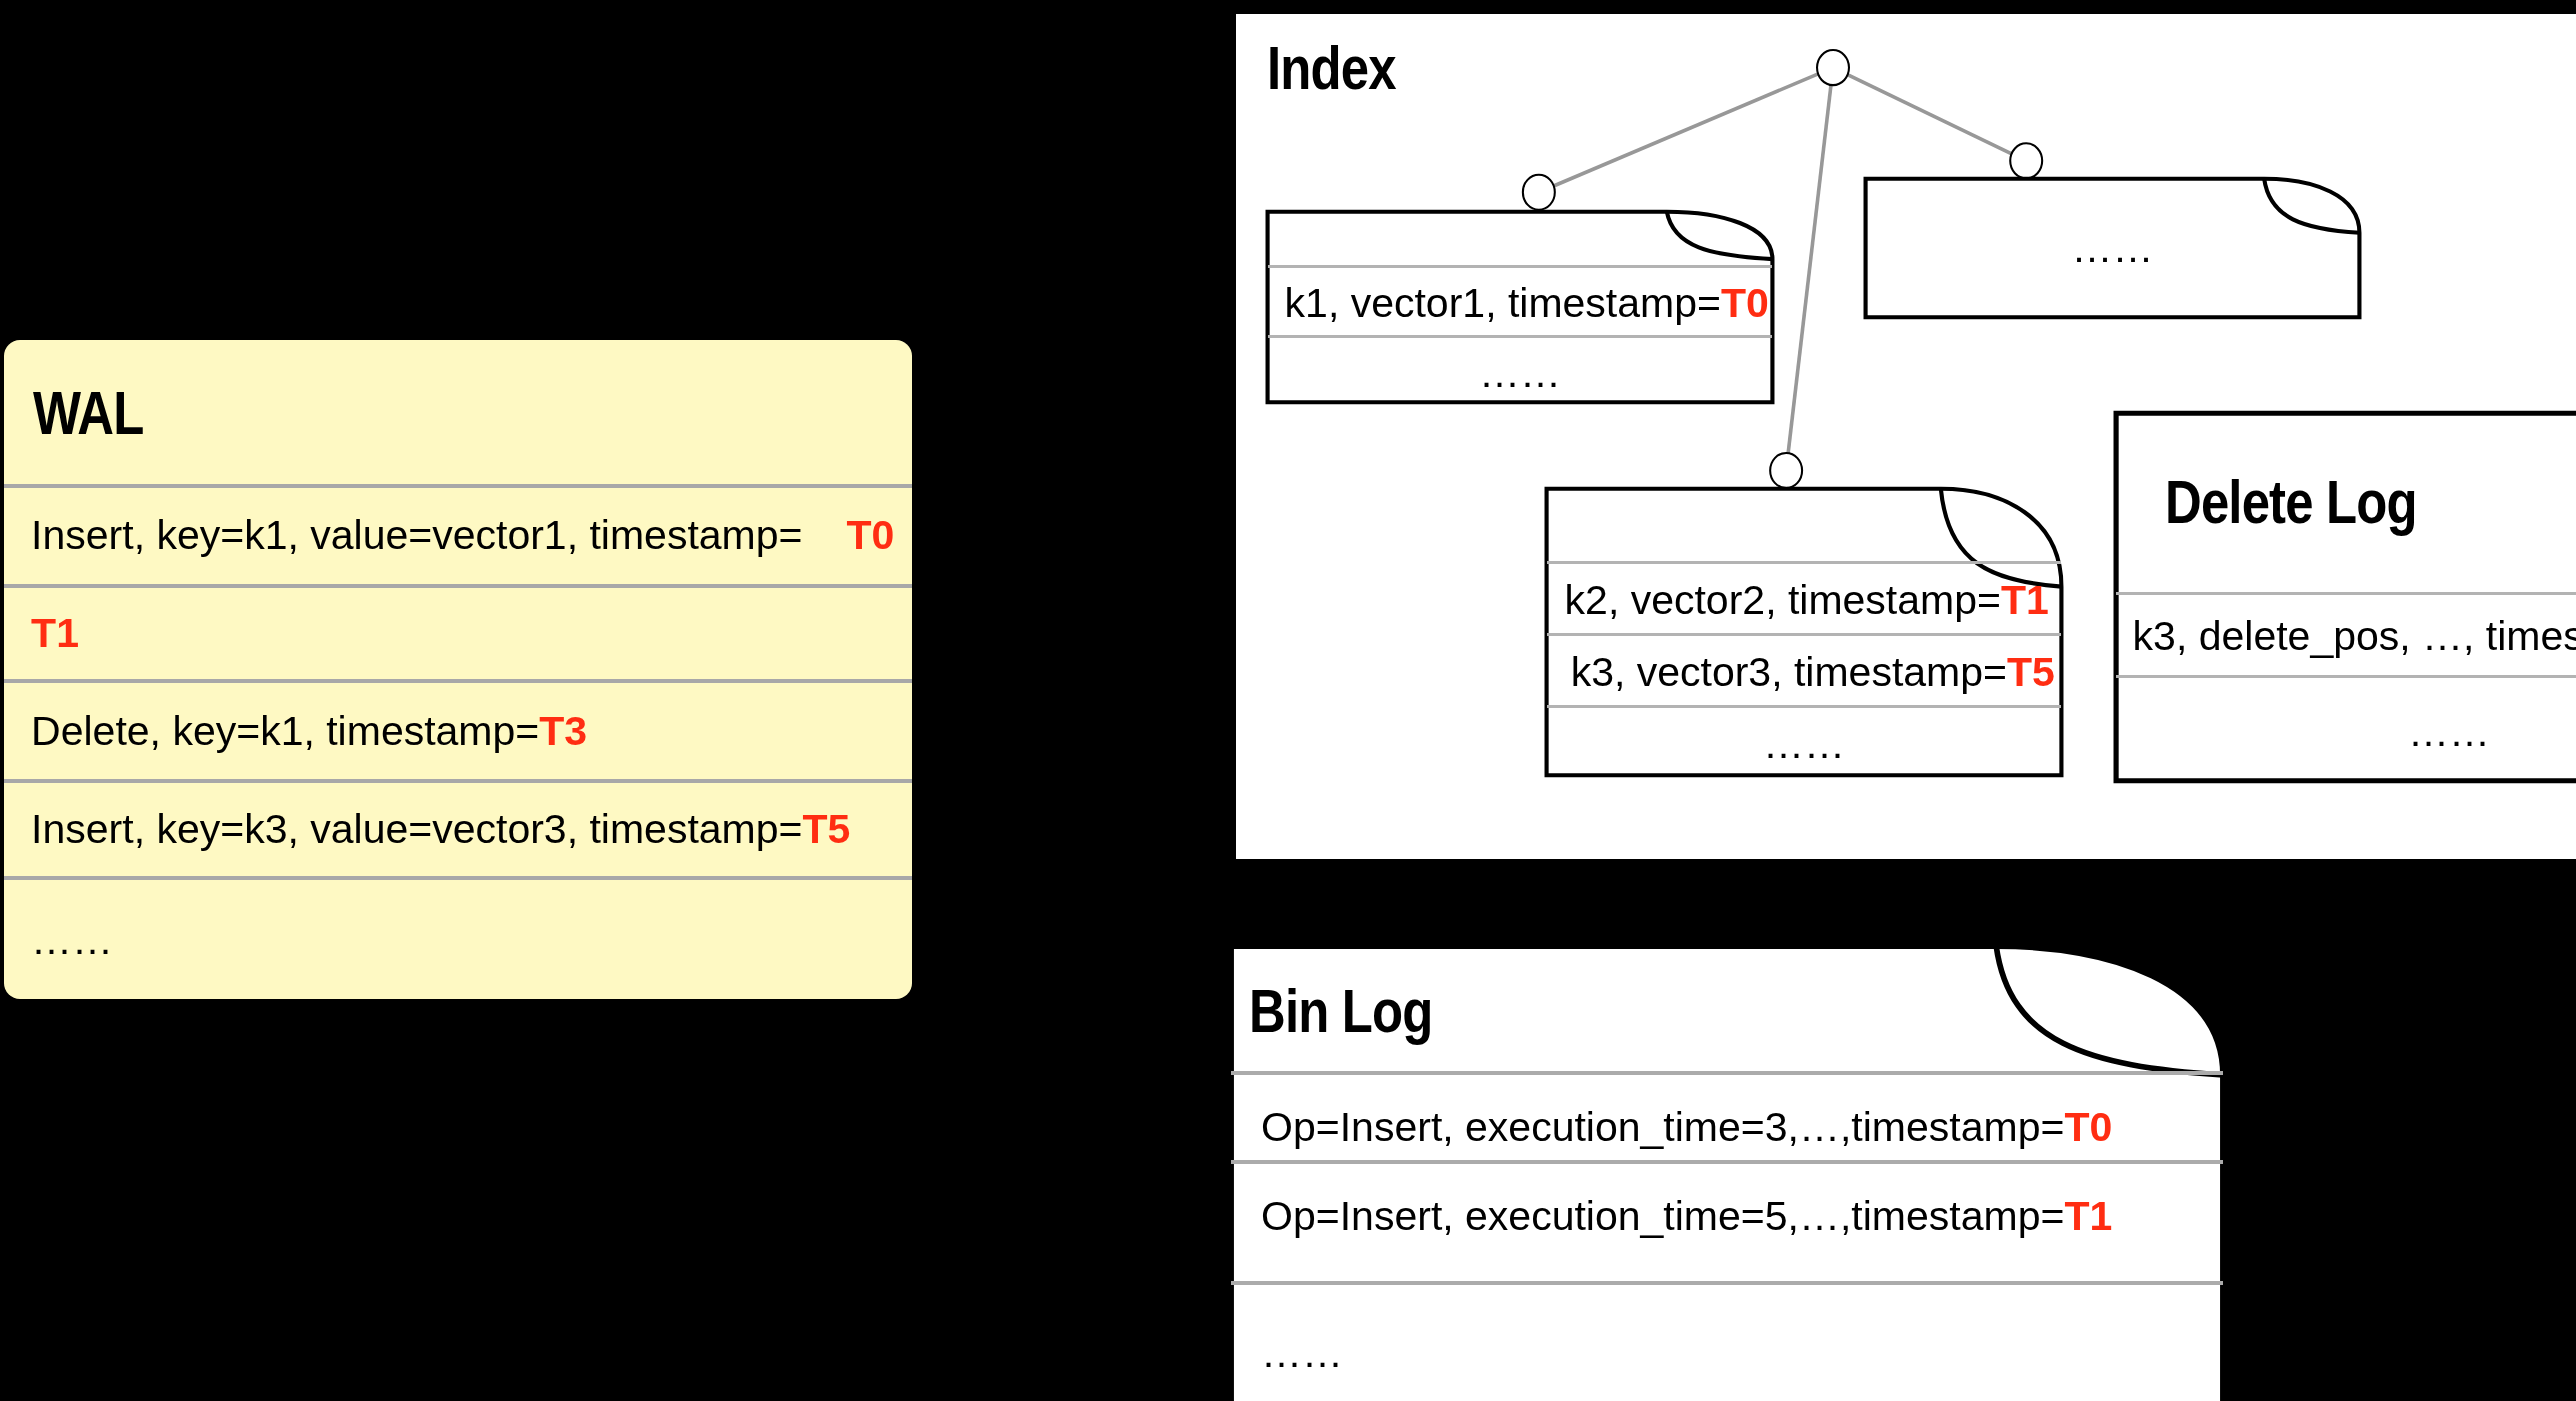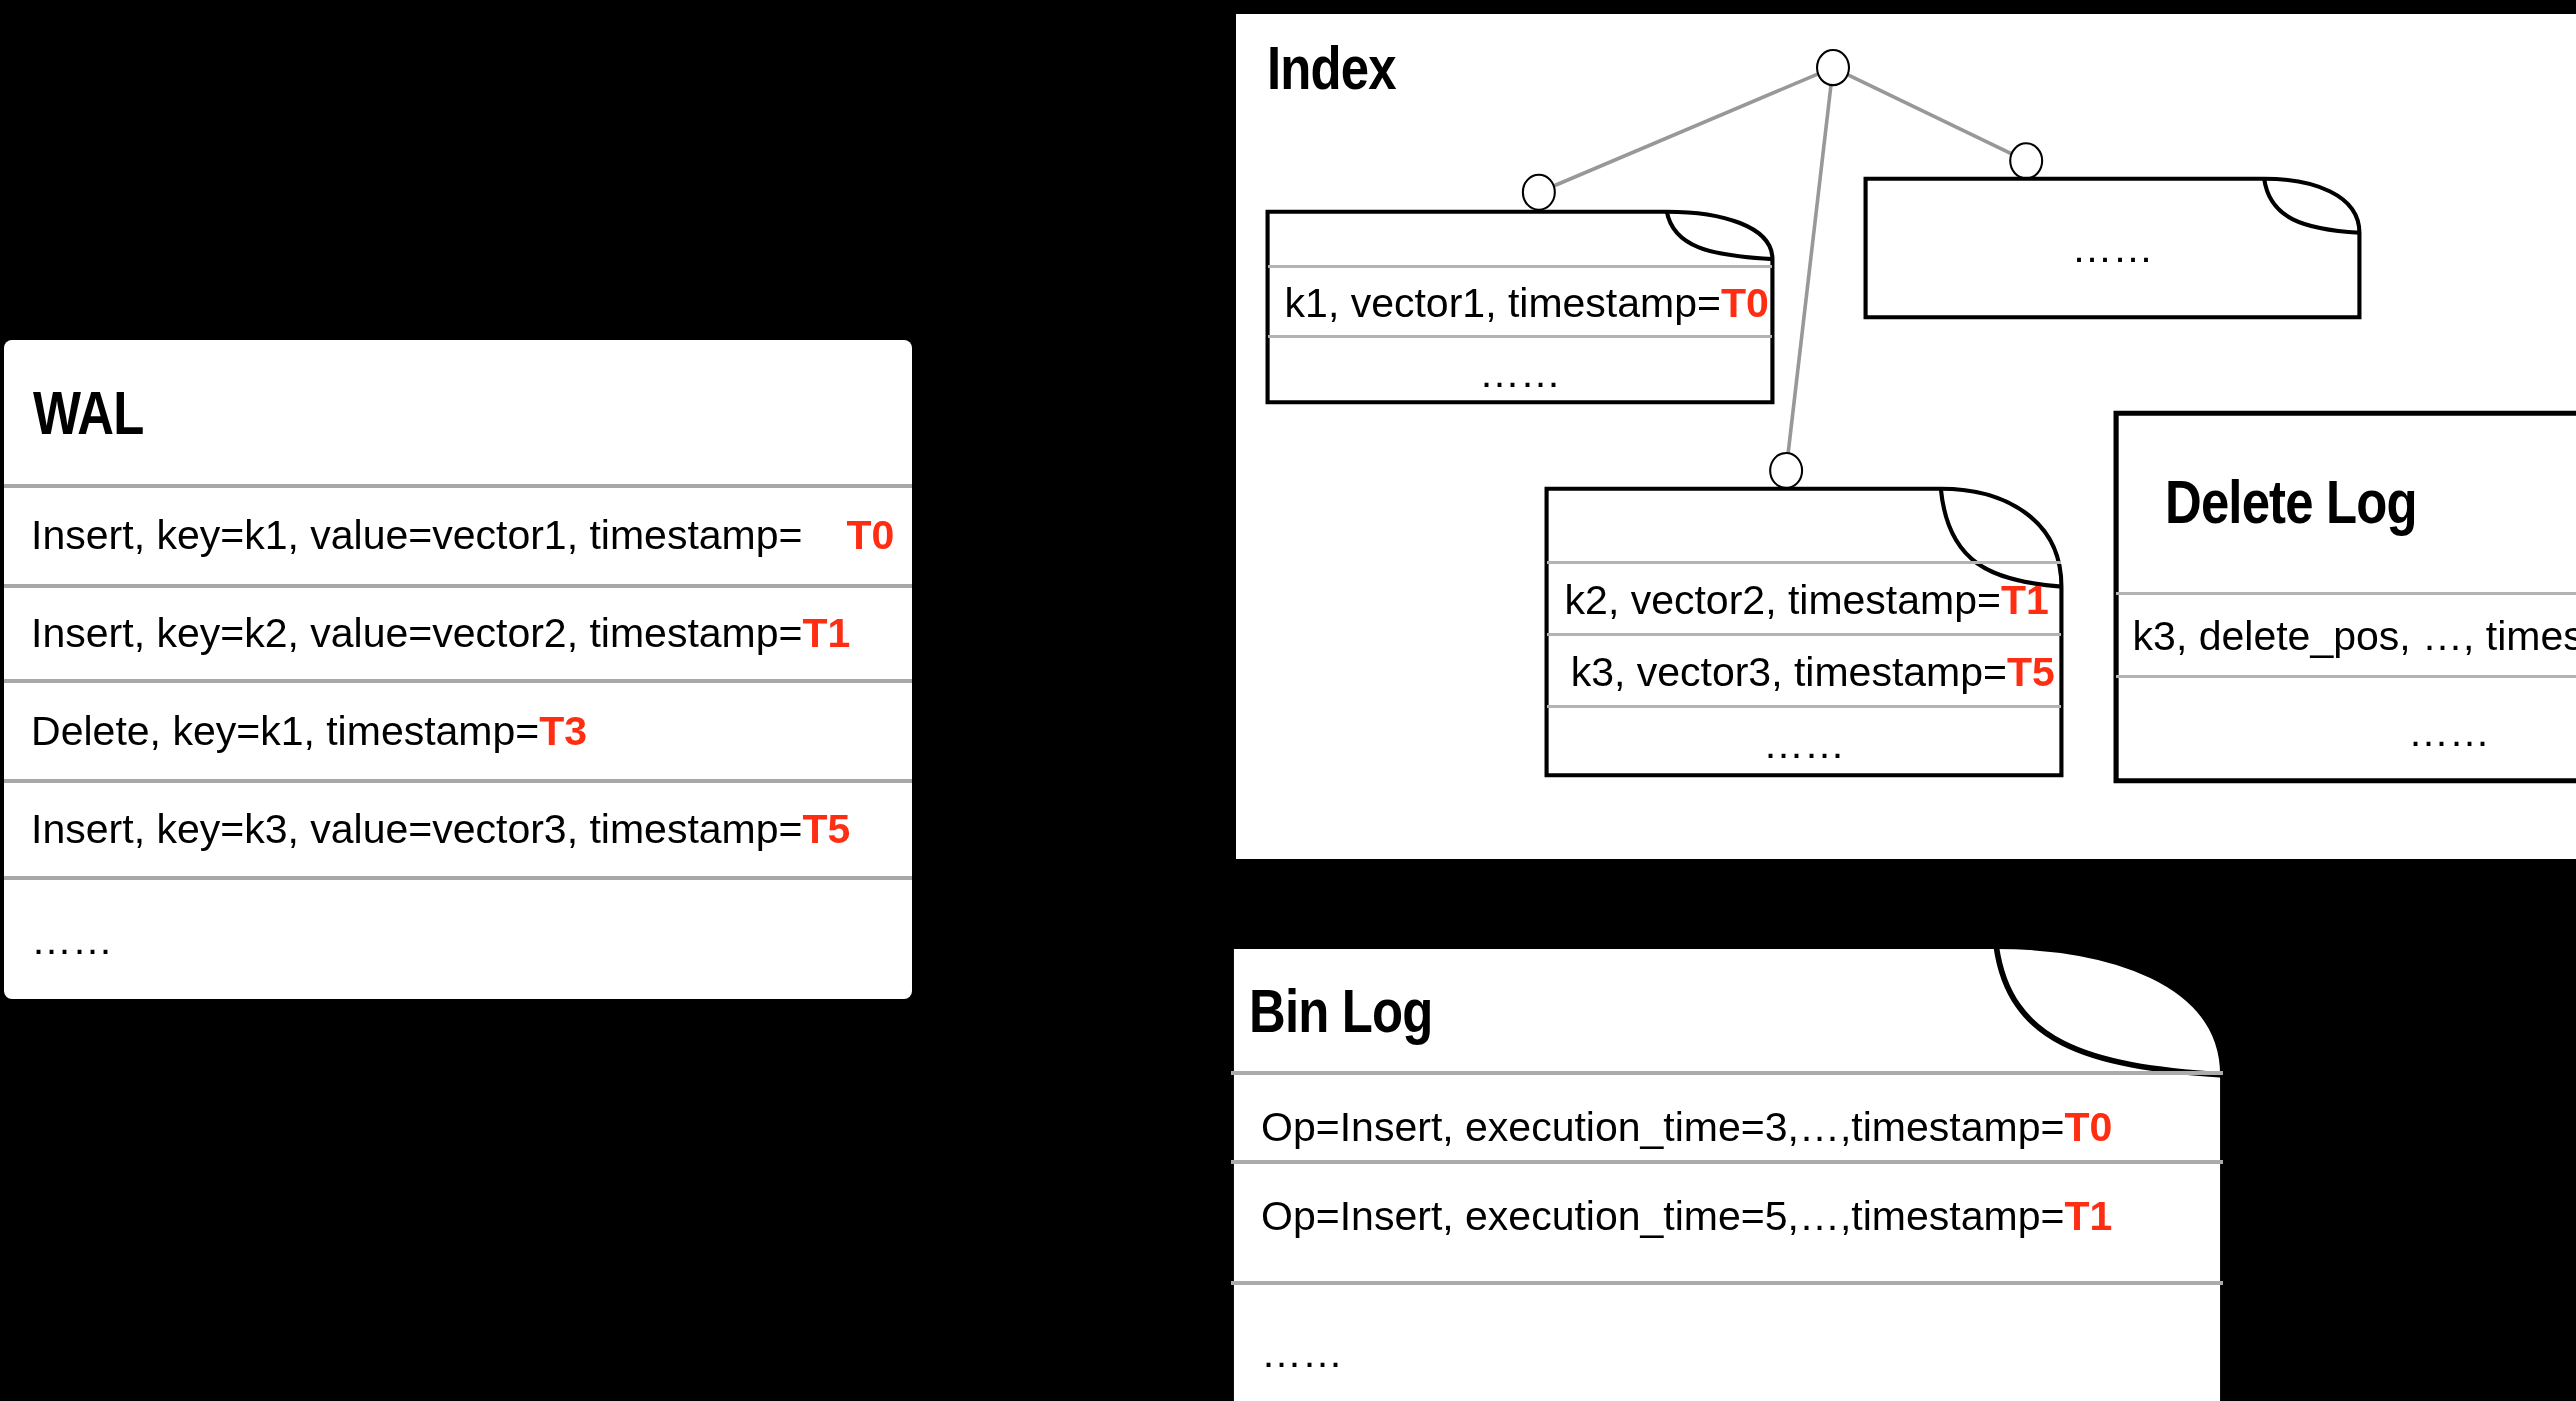--- a/index.html
+++ b/index.html
@@ -1,21 +1,21 @@
 <!DOCTYPE html>
 <html style="font-size:8.2px"><head>
 <meta charset="utf-8">
 <style>
   html,body{margin:0;padding:0;background:#000;}
   #canvas{position:relative;width:2817px;height:1402px;background:#000;overflow:hidden;
           font-family:"Liberation Sans","DejaVu Sans",sans-serif;color:#000;}
   .cond{display:inline-block;transform:scaleX(0.82);transform-origin:0 50%;white-space:nowrap;
         font-weight:bold;font-size:62px;letter-spacing:-1px;}
   
-  #wal{position:absolute;left:4.1px;top:340px;width:908px;height:659px;background:#ffffff;border-radius:8px;}
+  #wal{position:absolute;left:4.1px;top:340px;width:908px;height:659px;background:#fef9c3;border-radius:16px;}
   #wal .title-area{position:absolute;left:29px;top:0;height:144px;display:flex;align-items:center;}
   .wal-row{position:absolute;left:0;right:0;border-top:4.1px solid #a8a8a8;display:flex;align-items:center;
            padding-left:27px;font-size:41px;white-space:nowrap;}
   #wal-r0{top:144px;height:95px;gap:44px;}
   #wal-r1{top:244px;height:91px;}
   #wal-r2{top:339px;height:96px;}
   #wal-r3{top:439px;height:92px;}
   #wal-r4{top:536px;height:120px;}
   .rts{color:#ff2d12;font-weight:bold;}
   
@@ -58,21 +58,20 @@
 
   <div id="wal">
     <div class="title-area">
       <span class="cond">WAL</span>
     </div>
     <div class="wal-row" id="wal-r0">
       <span class="rt">Insert, key=k1, value=vector1, timestamp=</span>
         <span class="rts">T0</span>
     </div>
     <div class="wal-row" id="wal-r1">
-      <span class="rt">Insert, key=k2, value=vector2, timestamp=</span>
         <span class="rts">T1</span>
     </div>
     <div class="wal-row" id="wal-r2">
       <span class="rt">Delete, key=k1, timestamp=</span>
         <span class="rts">T3</span>
     </div>
     <div class="wal-row" id="wal-r3">
       <span class="rt">Insert, key=k3, value=vector3, timestamp=</span>
         <span class="rts">T5</span>
     </div>

